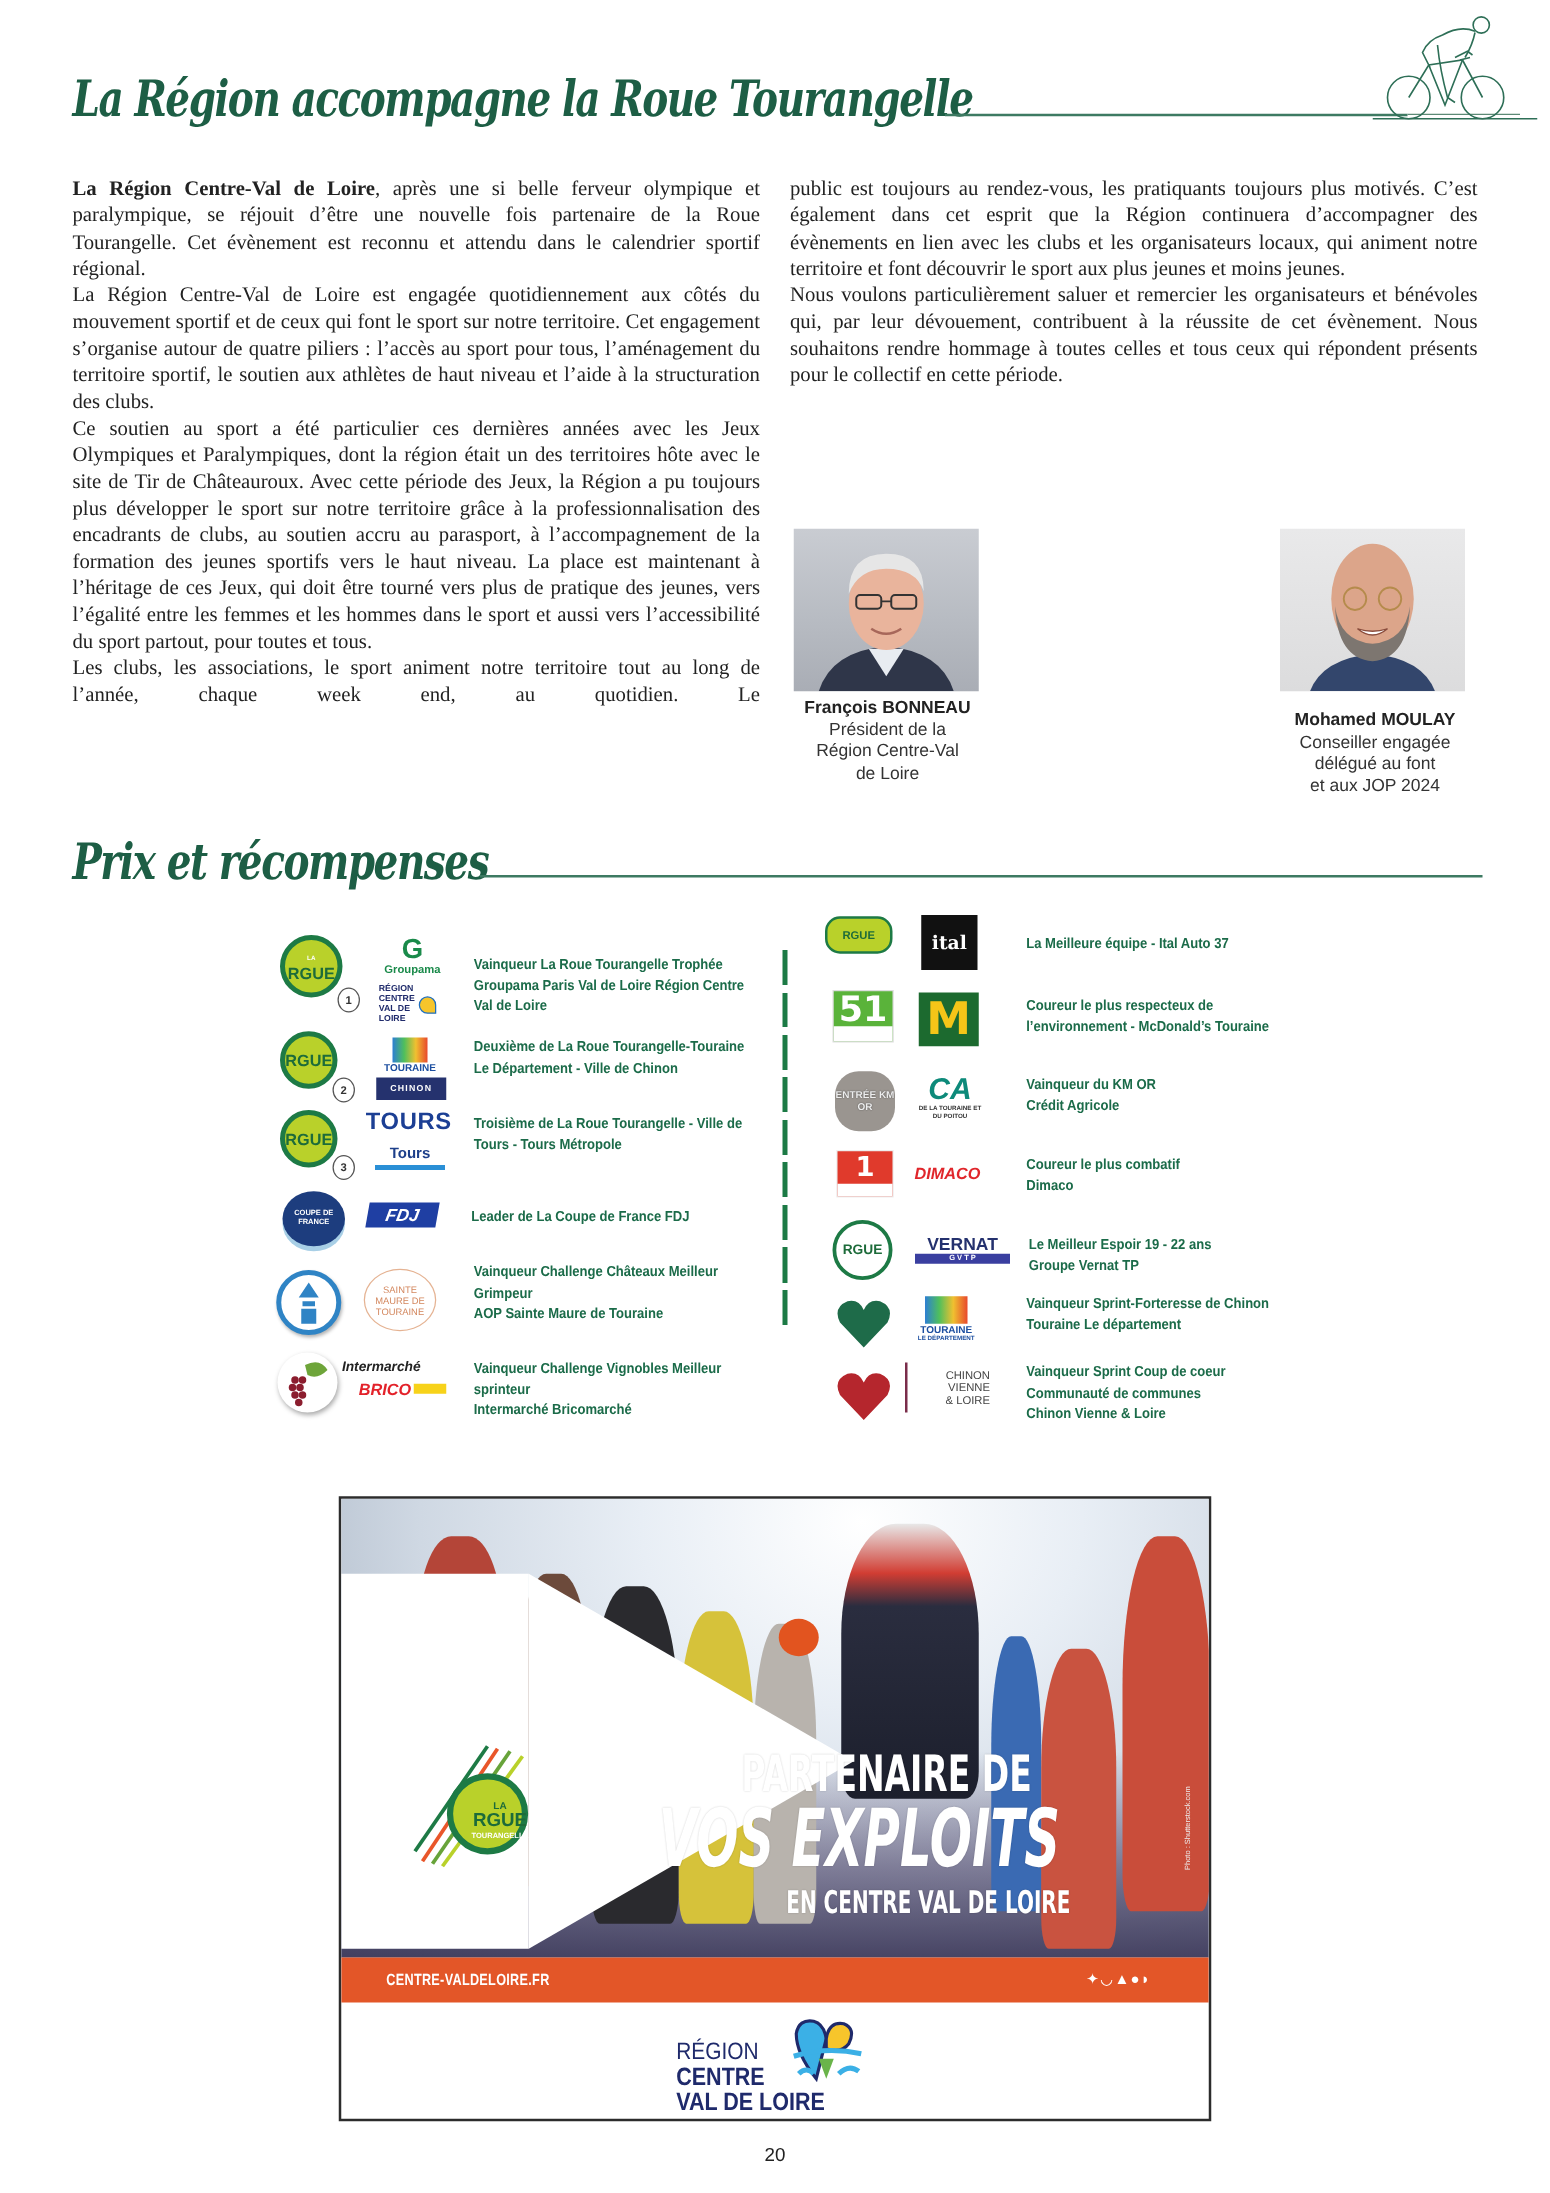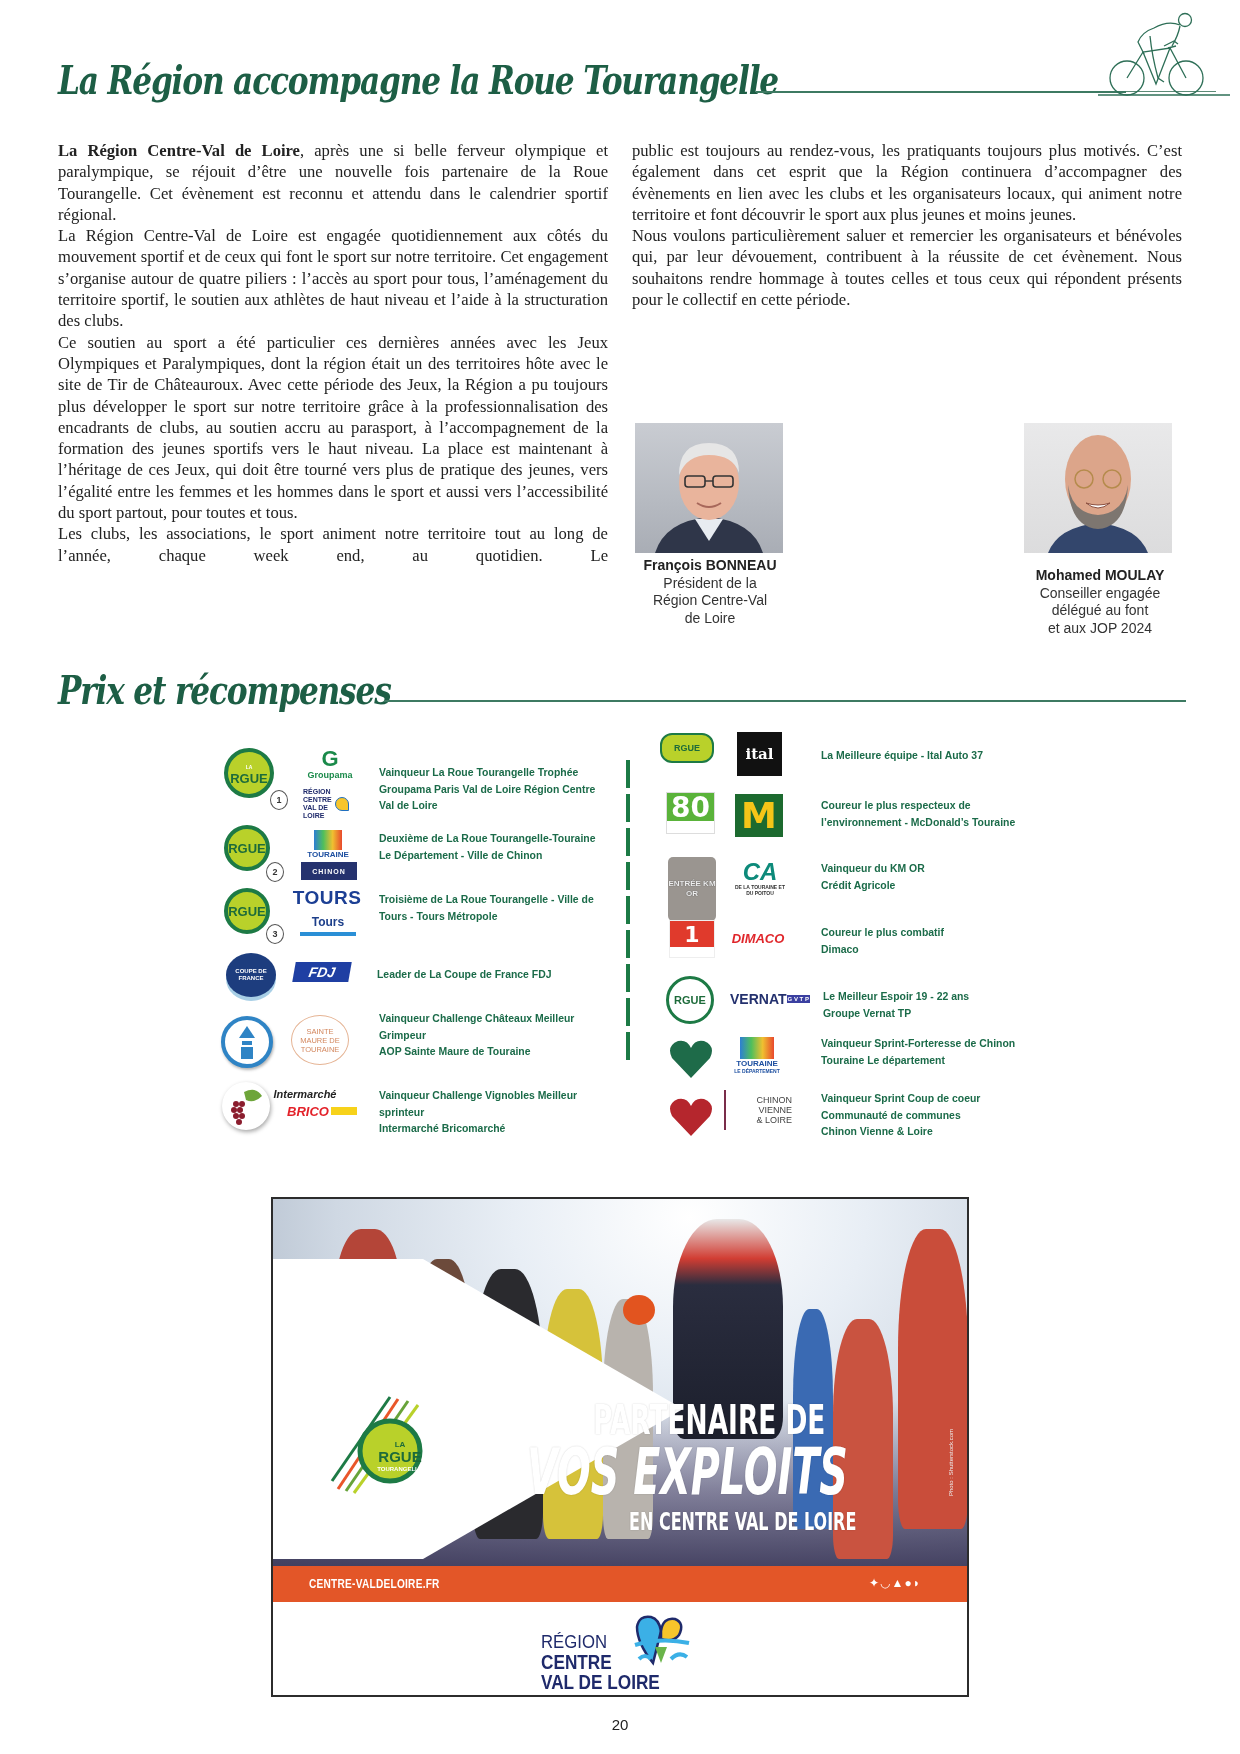--- a/index.html
+++ b/index.html
@@ -239,46 +239,46 @@
   <div>sprinteur</div>
   <div>Intermarché Bricomarché</div>
 </div>
 
 <div class="logo" style="left:660px;top:733px;width:54px;height:30px;background:#b9d12a;border-radius:12px;border:2px solid #1d7a45;color:#1d6b3a;font-size:9px;">RGUE</div>
 <div class="logo" style="left:737px;top:732px;width:45px;height:44px;background:#111;color:#fff;font-size:15px;font-family:'DejaVu Serif',serif;">ital</div>
 <div class="prize-text" style="left:821px;top:747px;">
   <div>La Meilleure équipe - Ital Auto 37</div>
 </div>
 
-<div class="logo" style="left:667px;top:793px;width:47px;height:40px;background:#5ab33a;color:#fff;font-size:28px;font-family:'DejaVu Sans',sans-serif;border-bottom:12px solid #fff;box-shadow:0 0 0 1px #ddd;">80</div>
+<div class="logo" style="left:667px;top:793px;width:47px;height:40px;background:#5ab33a;color:#fff;font-size:28px;font-family:'DejaVu Sans',sans-serif;border-bottom:12px solid #fff;box-shadow:0 0 0 1px #ddd;">51</div>
 <div class="logo" style="left:735px;top:794px;width:48px;height:43px;background:#1c6a2f;color:#f5c518;font-size:36px;font-family:'DejaVu Sans',sans-serif;">M</div>
 <div class="prize-text" style="left:821px;top:797px;">
   <div>Coureur le plus respecteux de</div>
   <div>l’environnement - McDonald’s Touraine</div>
 </div>
 
-<div class="logo" style="left:668px;top:857px;width:48px;height:64px;background:#9a9590;color:#eee;font-size:8px;line-height:10px;border-radius:5px;text-shadow:0 0 1px #333;">ENTRÉE KM OR</div>
+<div class="logo" style="left:668px;top:857px;width:48px;height:48px;background:#9a9590;color:#eee;font-size:8px;line-height:10px;border-radius:19px;text-shadow:0 0 1px #333;">ENTRÉE KM OR</div>
 <div class="logo" style="left:734px;top:857px;width:52px;height:42px;flex-direction:column;color:#0d8a7a;font-size:24px;line-height:24px;">
   <span style="font-style:italic;">CA</span>
   <span style="font-size:5px;line-height:6px;color:#333;">DE LA TOURAINE ET DU POITOU</span>
 </div>
 <div class="prize-text" style="left:821px;top:860px;">
   <div>Vainqueur du KM OR</div>
   <div>Crédit Agricole</div>
 </div>
 
 <div class="logo" style="left:670px;top:921px;width:44px;height:36px;background:#e03a2c;color:#fff;font-size:22px;font-family:'DejaVu Sans',sans-serif;border-bottom:10px solid #fff;box-shadow:0 0 0 1px #eee;">1</div>
 <div class="logo" style="left:728px;top:930px;width:60px;height:16px;color:#e0262b;font-size:13px;font-style:italic;">DIMACO</div>
 <div class="prize-text" style="left:821px;top:924px;">
   <div>Coureur le plus combatif</div>
   <div>Dimaco</div>
 </div>
 
 <div class="badge logo" style="left:666px;top:976px;width:48px;height:48px;background:#fff;border:3px solid #1d7a45;color:#1d6b3a;font-size:11px;">RGUE</div>
-<div class="logo" style="left:730px;top:986px;width:80px;height:26px;flex-direction:row;align-items:center;">
+<div class="logo" style="left:730px;top:986px;width:80px;height:26px;flex-direction:column;align-items:center;">
   <span style="color:#24316e;font-size:14px;line-height:15px;">VERNAT</span>
   <span style="background:#3a3fa0;color:#fff;font-size:6px;width:76px;line-height:8px;">G V T P</span>
 </div>
 <div class="prize-text" style="left:823px;top:988px;">
   <div>Le Meilleur Espoir 19 - 22 ans</div>
   <div>Groupe Vernat TP</div>
 </div>
 
 <svg style="position:absolute;left:668px;top:1038px;" width="46" height="42" viewBox="0 0 46 42">
     <path d="M23 40 L4 20 Q-2 8 10 3 Q19 1 23 10 Q27 1 36 3 Q48 8 42 20 Z" fill="#1e6b49"></path>

